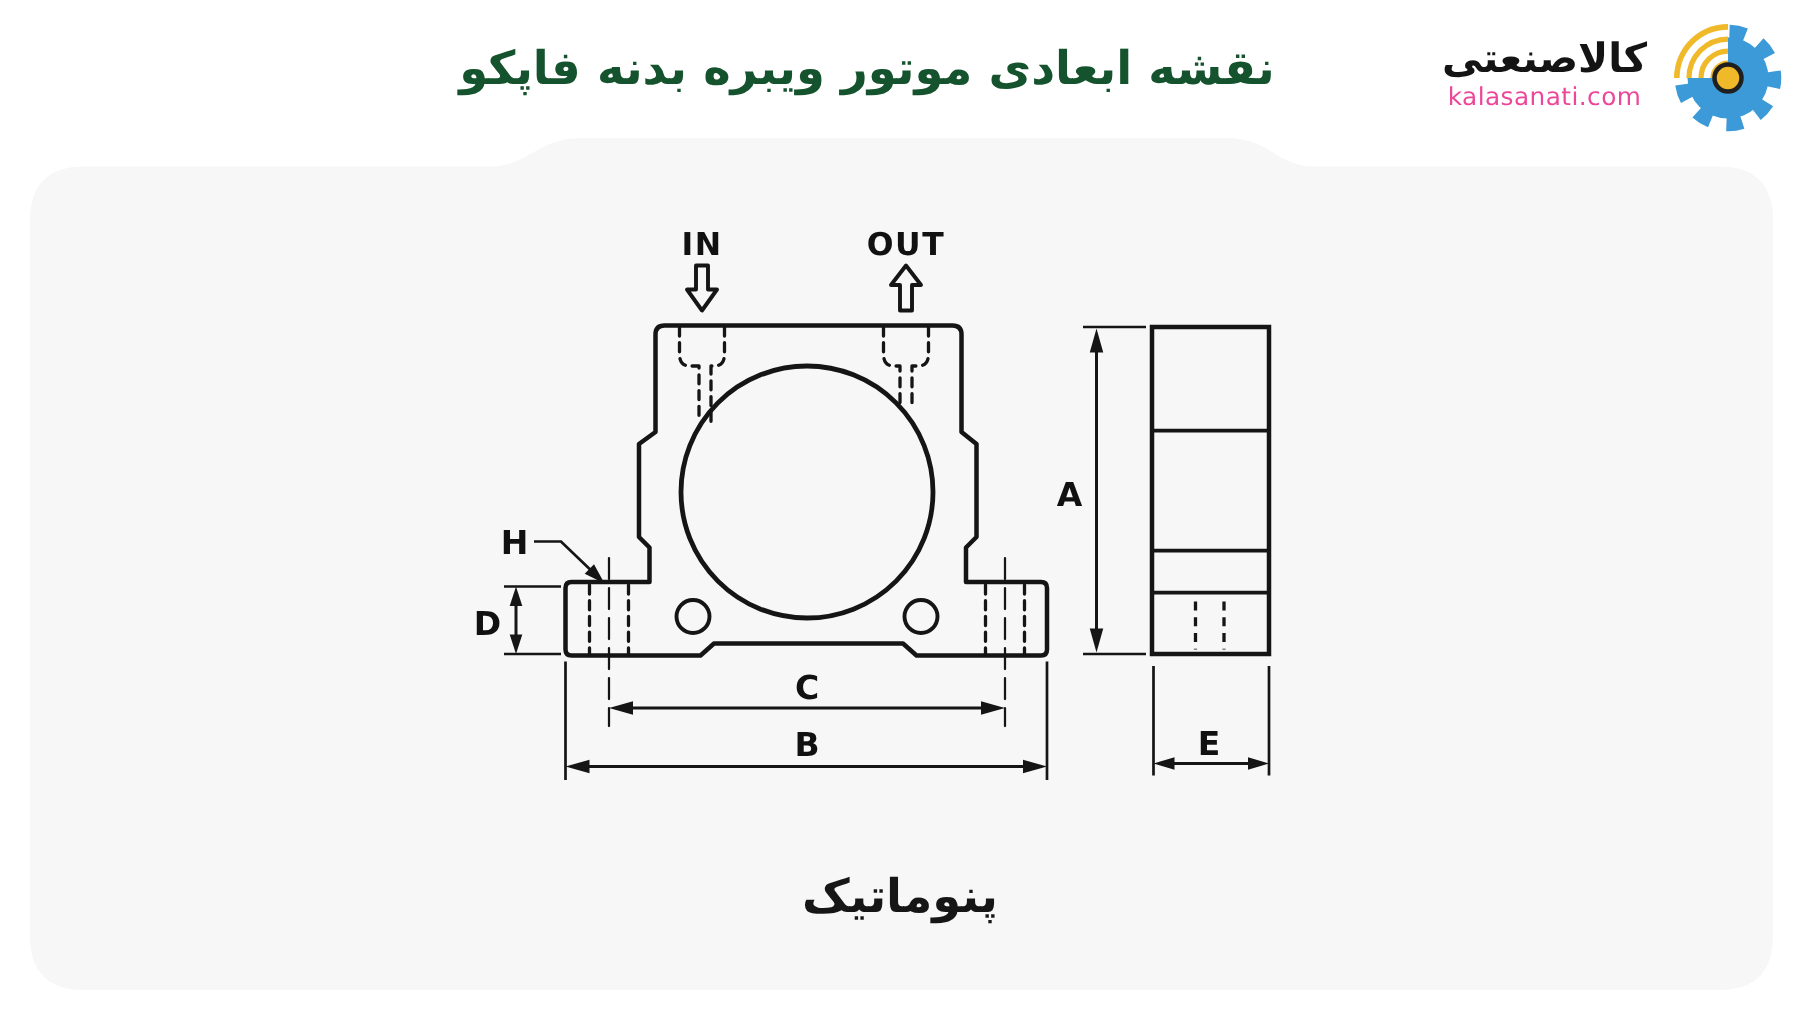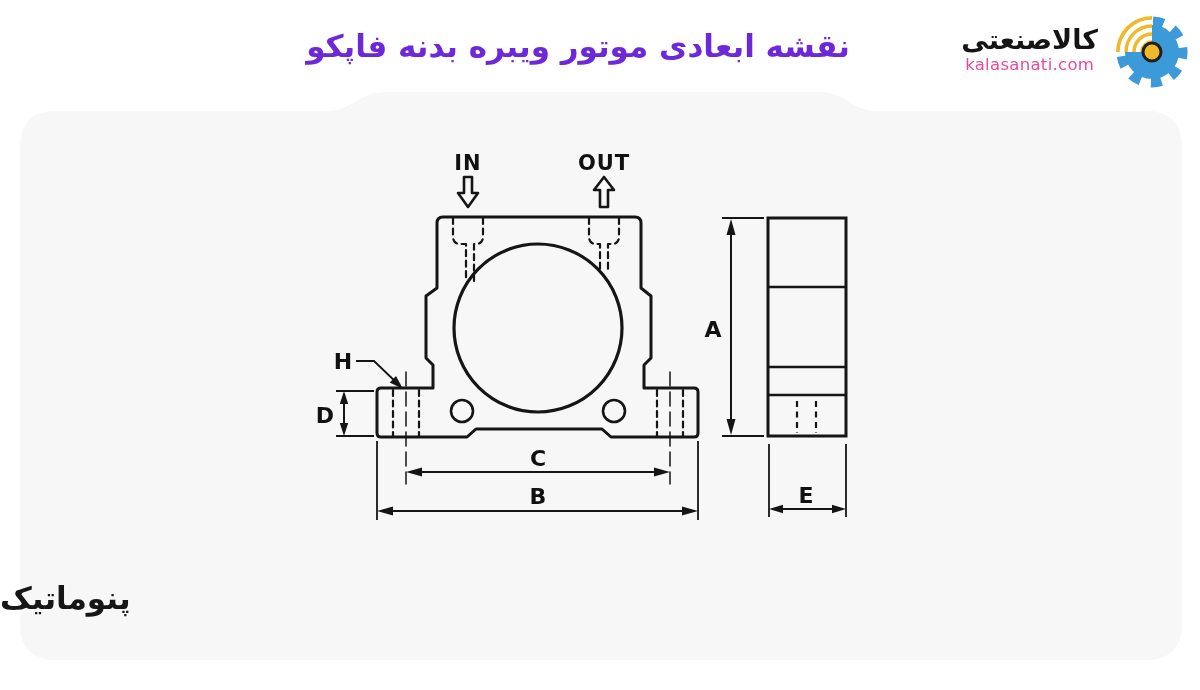--- a/index.html
+++ b/index.html
@@ -4,31 +4,31 @@
 <style>
   html,body{margin:0;padding:0;}
   body{
     width:1200px;height:690px;position:relative;overflow:hidden;
     background:#ffffff;
     font-family:"DejaVu Sans", sans-serif;
   }
   .page-title{
     position:absolute;left:0;top:16px;width:1156px;height:60px;
     line-height:60px;text-align:center;direction:rtl;
-    font-size:31px;font-weight:bold;color:#6d28d9;margin:0;
+    font-size:31px;font-weight:bold;color:#14532d;margin:0;
   }
   .logo{
     position:absolute;right:6px;top:4px;display:flex;align-items:center;
   }
   .logo-text{display:flex;flex-direction:column;align-items:center;margin-right:4px;}
   .logo-name{direction:rtl;font-size:27px;font-weight:bold;color:#141414;line-height:30px;}
   .logo-domain{font-size:16.5px;color:#ec4899;letter-spacing:.3px;line-height:18px;margin-top:1px;}
   .scene{position:absolute;left:0;top:0;}
   .diagram-caption{
-    position:absolute;left:0;top:580px;width:1200px;text-align:left;direction:rtl;
+    position:absolute;left:0;top:580px;width:1200px;text-align:center;direction:rtl;
     font-size:31px;font-weight:bold;color:#161616;
   }
   svg text{
     font-family:"DejaVu Sans", sans-serif;
     font-weight:bold;fill:#111;
   }
   .dim-label{font-size:22px;}
   .flow-label{font-size:21px;letter-spacing:1px;}
 </style>
 </head>

